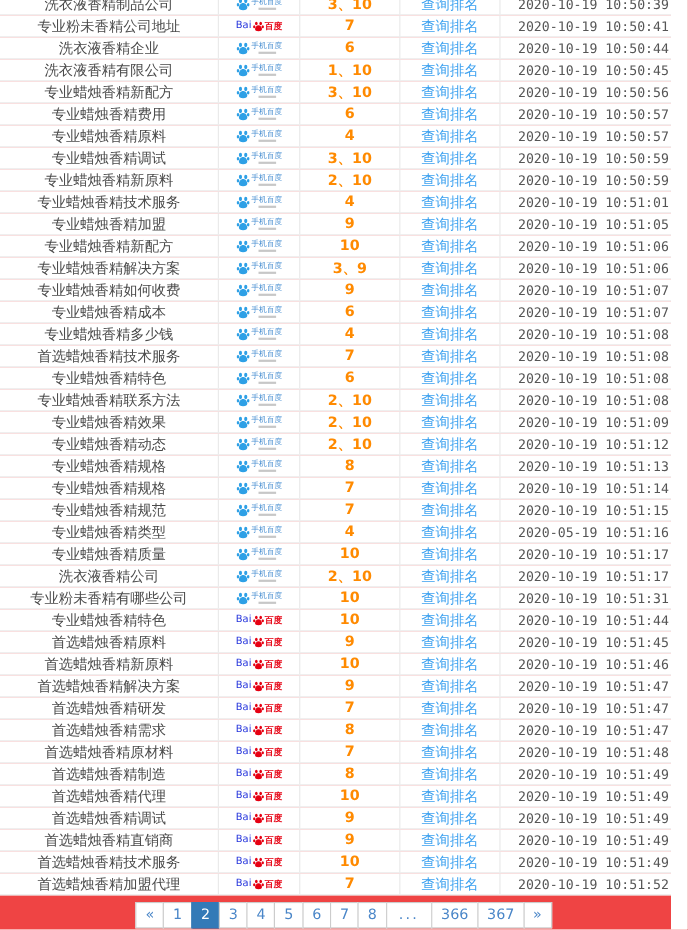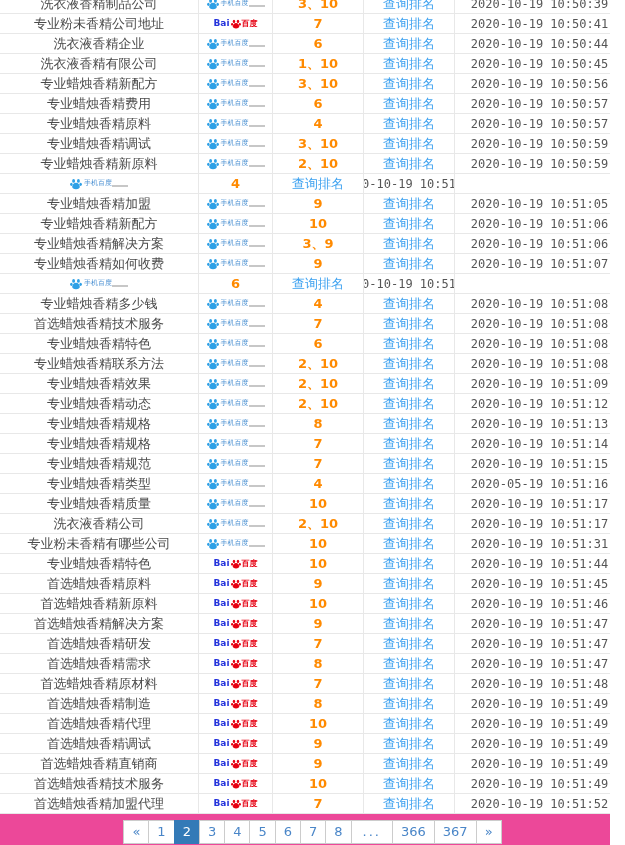--- a/index.html
+++ b/index.html
@@ -1,36 +1,36 @@
 <!DOCTYPE html>
 <html><head>
 <meta charset="utf-8">
 <style>
   html,body{margin:0;padding:0;background:#fff;}
-  .page{position:relative;width:610px;height:845px;overflow:hidden;background:#ec4899;
+  .page{position:relative;width:610px;height:845px;overflow:hidden;background:#ef4444;
         font-family:"DejaVu Sans","Liberation Sans",sans-serif;}
   .table{margin-top:-6px;}
   .row{display:grid;grid-template-columns:199px 74px 91px 91px 170px;height:20px;
        box-sizing:border-box;border-bottom:1px solid #e8e8e8;background:#fff;}
   .cell{display:flex;align-items:center;justify-content:center;box-sizing:border-box;
         border-right:1px solid #e8e8e8;overflow:hidden;white-space:nowrap;}
   .kw{font-size:13px;color:#4a4a4a;}
   .val{font-size:13px;font-weight:bold;color:#ff8a00;}
   .link{font-size:13px;color:#3ca1f0;text-decoration:none;cursor:pointer;}
   .time{font-size:12px;color:#555;font-family:"DejaVu Sans Mono","Liberation Mono",monospace;}
   
   .ic{display:inline-flex;align-items:center;line-height:1;}
   .paw{display:inline-block;}
   .paw.blue ellipse,.paw.blue path{fill:#2ea0e6;}
   .paw.red ellipse,.paw.red path{fill:#e60012;}
   .ic-mobile .paw{width:12px;height:12px;margin-right:2px;}
-  .mtxt{display:inline-flex;flex-direction:row;align-items:flex-end;}
+  .mtxt{display:inline-flex;flex-direction:column;align-items:center;}
   .mcn{font-size:7px;color:#4a90d2;letter-spacing:0;}
   .msub{display:block;width:16px;height:2px;margin-top:1px;background:#c7c7c7;}
-  .ic-baidu .bai{font-size:9px;font-weight:bold;color:#2534dc;}
+  .ic-baidu .bai{font-size:9px;font-weight:normal;color:#2534dc;}
   .ic-baidu .paw{width:10px;height:10px;margin:0 1px;}
   .ic-baidu .du{font-size:8px;font-weight:bold;color:#e60012;}
   
   .pager{position:absolute;left:0;top:820px;width:625px;display:flex;justify-content:center;}
   .pg{box-sizing:border-box;height:24px;line-height:22px;padding:0 8px;margin-left:-1px;
       border:1px solid #ccc;background:#fff;color:#4a86c8;font-size:13px;cursor:pointer;
       display:inline-block;text-align:center;}
   .pg.first{margin-left:0;}
   .pg.active{background:#337ab7;border-color:#337ab7;color:#fff;}
   .pg.ellipsis{padding:0 11px;letter-spacing:2px;}
@@ -304,20 +304,23 @@
       <div class="cell">
         <a class="link">查询排名</a>
       </div>
       <div class="cell">
         <span class="time">2020-10-19 10:50:59</span>
       </div>
     </div>
 
     <div class="row">
       <div class="cell">
+        <span class="kw">专业蜡烛香精技术服务</span>
+      </div>
+      <div class="cell">
           <span class="ic ic-mobile">
             <svg class="paw blue" viewBox="0 0 24 24">
               <ellipse cx="7.2" cy="5.8" rx="2.9" ry="3.9"></ellipse>
               <ellipse cx="16.8" cy="5.8" rx="2.9" ry="3.9"></ellipse>
               <ellipse cx="2.7" cy="12.6" rx="2.5" ry="3.3"></ellipse>
               <ellipse cx="21.3" cy="12.6" rx="2.5" ry="3.3"></ellipse>
               <path d="M12 9.3c-4.3 0-7.6 4.3-7.6 8.3 0 3.3 2.6 4.9 7.6 4.9s7.6-1.6 7.6-4.9c0-4-3.3-8.3-7.6-8.3z"></path>
             </svg>
             <span class="mtxt">
               <span class="mcn">手机百度</span>
@@ -450,20 +453,23 @@
       </div>
       <div class="cell">
         <a class="link">查询排名</a>
       </div>
       <div class="cell">
         <span class="time">2020-10-19 10:51:07</span>
       </div>
     </div>
 
     <div class="row">
+      <div class="cell">
+        <span class="kw">专业蜡烛香精成本</span>
+      </div>
       <div class="cell">
           <span class="ic ic-mobile">
             <svg class="paw blue" viewBox="0 0 24 24">
               <ellipse cx="7.2" cy="5.8" rx="2.9" ry="3.9"></ellipse>
               <ellipse cx="16.8" cy="5.8" rx="2.9" ry="3.9"></ellipse>
               <ellipse cx="2.7" cy="12.6" rx="2.5" ry="3.3"></ellipse>
               <ellipse cx="21.3" cy="12.6" rx="2.5" ry="3.3"></ellipse>
               <path d="M12 9.3c-4.3 0-7.6 4.3-7.6 8.3 0 3.3 2.6 4.9 7.6 4.9s7.6-1.6 7.6-4.9c0-4-3.3-8.3-7.6-8.3z"></path>
             </svg>
             <span class="mtxt">

